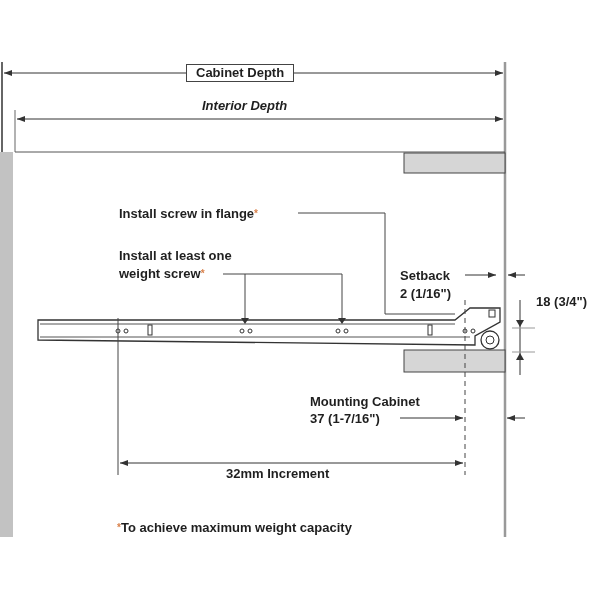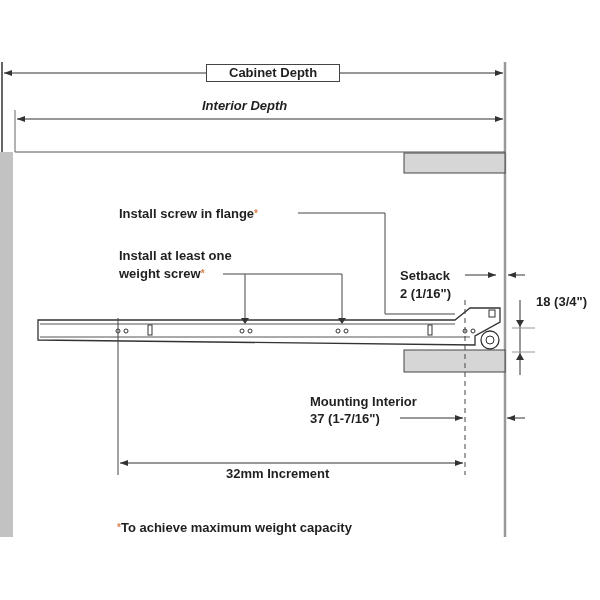--- a/index.html
+++ b/index.html
@@ -1,20 +1,20 @@
 <!DOCTYPE html>
 <html><head>
 <meta charset="utf-8">
 <style>
   html, body { margin:0; padding:0; background:#ffffff; }
   #stage { position:relative; width:600px; height:600px; background:#ffffff; overflow:hidden; font-family:"Liberation Sans", sans-serif; }
   svg { position:absolute; left:0; top:0; }
   .lbl { position:absolute; font-family:"Liberation Sans", sans-serif; font-weight:bold; color:#1f1f1f; font-size:13px; line-height:16px; white-space:nowrap; }
   .ast { color:#d9804a; font-size:10px; vertical-align:top; }
-  .boxed { border:1px solid #444; padding:0 22px; background:#fff;margin-left:20px; }
+  .boxed { border:1px solid #444; padding:0 9px; background:#fff; }
 </style>
 </head>
 <body>
 
 <div id="stage">
   <svg width="600" height="600" viewBox="0 0 600 600">
     <defs>
       <marker id="arr" markerWidth="8" markerHeight="6" refX="8" refY="3" orient="auto-start-reverse">
         <path d="M0,0 L8,3 L0,6 z" fill="#333"></path>
       </marker>
@@ -83,19 +83,19 @@
   <div class="lbl" style="left:202px; top:98px;font-style:italic;">Interior Depth</div>
 
   <div class="lbl" style="left:119px; top:206px;"><span>Install screw in flange</span><span class="ast">*</span></div>
   <div class="lbl" style="left:119px; top:248px;">Install at least one</div>
   <div class="lbl" style="left:119px; top:266px;"><span>weight screw</span><span class="ast">*</span></div>
 
   <div class="lbl" style="left:400px; top:268px;">Setback</div>
   <div class="lbl" style="left:400px; top:286px;">2 (1/16")</div>
   <div class="lbl" style="left:536px; top:294px;">18 (3/4")</div>
 
-  <div class="lbl" style="left:310px; top:394px;">Mounting Interior</div>
+  <div class="lbl" style="left:310px; top:394px;">Mounting Cabinet</div>
   <div class="lbl" style="left:310px; top:411px;">37 (1-7/16")</div>
 
   <div class="lbl" style="left:226px; top:466px;">32mm Increment</div>
 
   <div class="lbl" style="left:117px; top:520px;"><span class="ast">*</span><span>To achieve maximum weight capacity</span></div>
 </div>
 
 </body></html>

